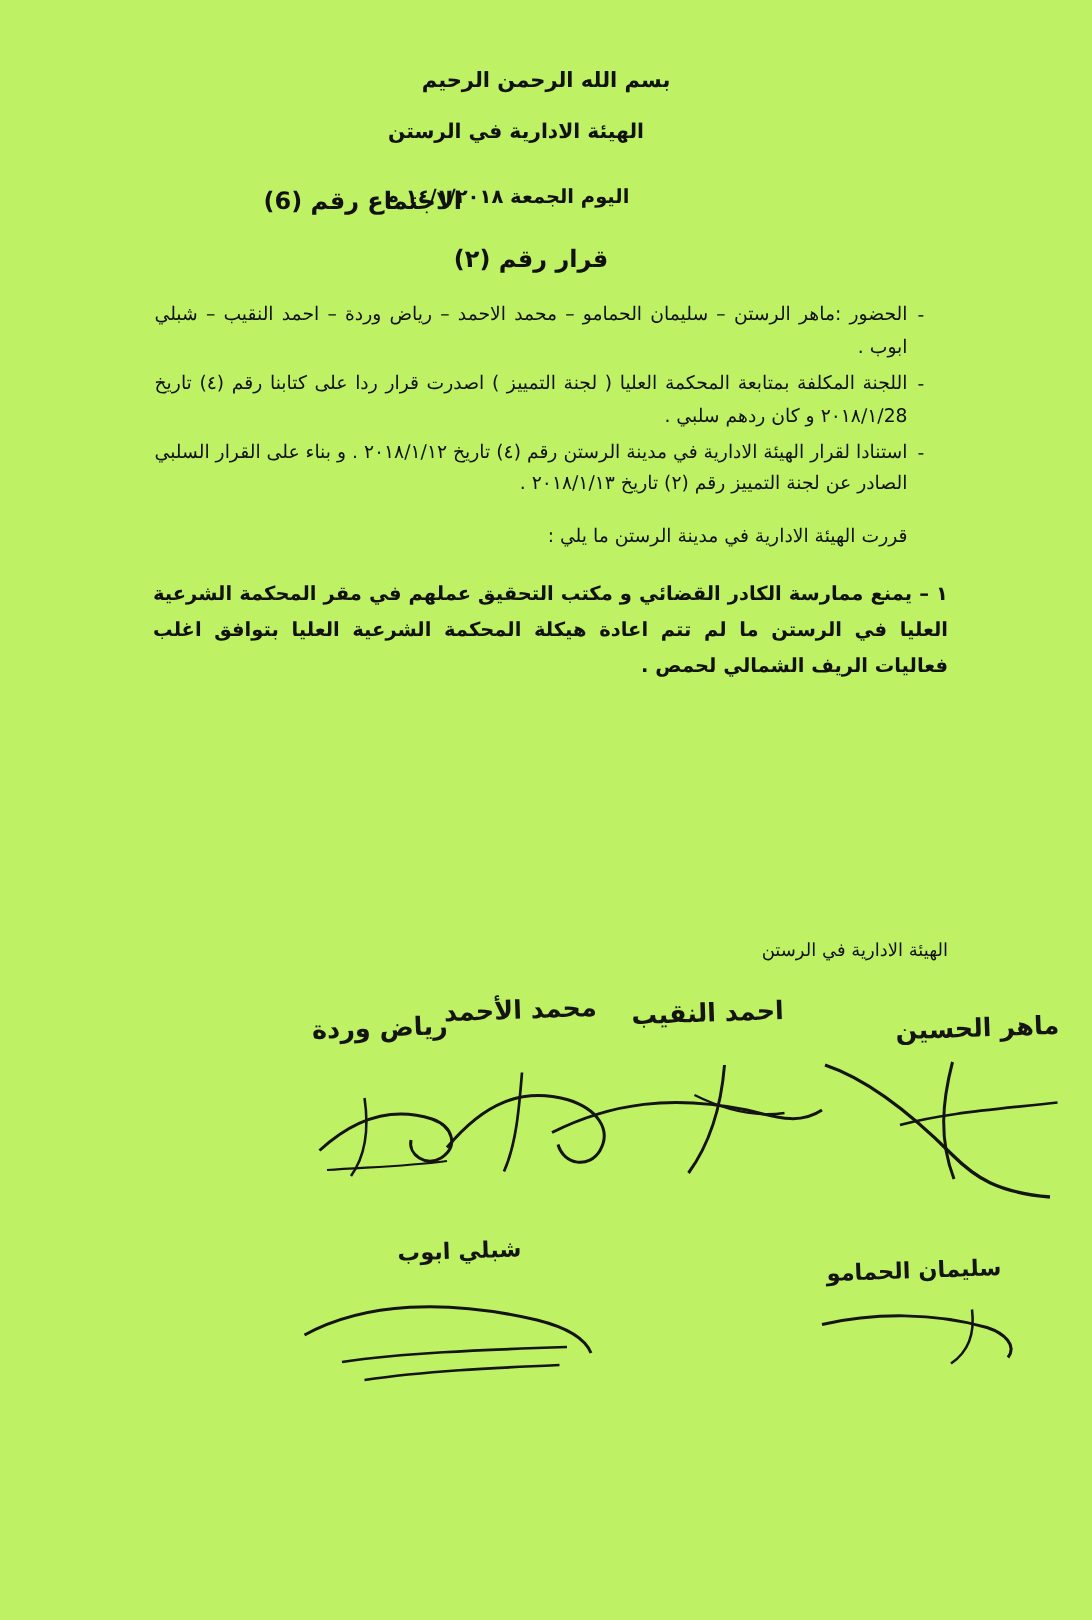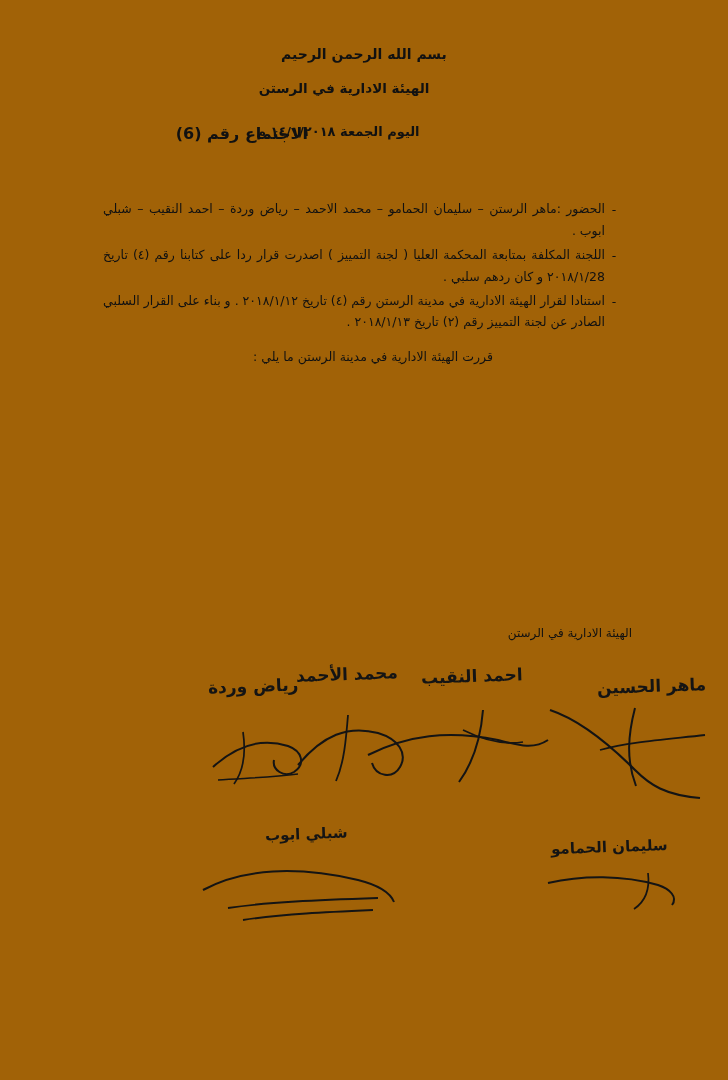--- a/index.html
+++ b/index.html
@@ -12,21 +12,21 @@
     height: 1080px;
     position: relative;
     font-family: "DejaVu Sans", "Liberation Sans", sans-serif;
     color: #111111;
     overflow: hidden;
   }
   .page {
     position: relative;
     width: 728px;
     height: 1080px;
-    background: #a16207;
+    background: #bef264;
   }
 
   .basmala {
     position: absolute;
     top: 46px;
     left: 0;
     right: 0;
     text-align: center;
     font-size: 14px;
     font-weight: bold;
@@ -100,23 +100,23 @@
     padding-top: 1px;
   }
   .bullet-text {
     flex: 1 1 auto;
     text-align: justify;
   }
 
   .resolved-line {
     position: absolute;
     top: 349px;
-    right: 105px;
+    right: 123px;
     width: 500px;
-    text-align: center;
+    text-align: right;
     font-size: 12.5px;
   }
 
   .clauses {
     position: absolute;
     top: 385px;
     right: 96px;
     width: 530px;
     font-size: 13px;
     font-weight: bold;
@@ -160,39 +160,41 @@
 <div class="page">
 
   <div class="basmala">بسم الله الرحمن الرحيم</div>
 
   <div class="org-line">الهيئة الادارية في الرستن</div>
 
   <div class="date-line">اليوم الجمعة ١٤/١/٢٠١٨ م</div>
 
   <div class="meeting-no">الاجتماع رقم (6)</div>
 
+  <div class="decision-no">قرار رقم (٢)</div>
 
   <div class="bullets">
     <div class="bullet-row">
       <div class="dash">-</div>
       <div class="bullet-text">الحضور :ماهر الرستن – سليمان الحمامو – محمد الاحمد – رياض وردة – احمد النقيب – شبلي ابوب .</div>
     </div>
     <div class="bullet-row">
       <div class="dash">-</div>
       <div class="bullet-text">اللجنة المكلفة بمتابعة المحكمة العليا ( لجنة التمييز ) اصدرت قرار ردا على كتابنا رقم (٤) تاريخ ٢٠١٨/١/28 و كان ردهم سلبي .</div>
     </div>
     <div class="bullet-row">
       <div class="dash">-</div>
       <div class="bullet-text">استنادا لقرار الهيئة الادارية في مدينة الرستن رقم (٤) تاريخ ٢٠١٨/١/١٢ . و بناء على القرار السلبي الصادر عن لجنة التمييز رقم (٢) تاريخ ٢٠١٨/١/١٣ .</div>
     </div>
   </div>
 
   <div class="resolved-line">قررت الهيئة الادارية في مدينة الرستن ما يلي :</div>
 
   <div class="clauses">
+    <div class="clause">١ – يمنع ممارسة الكادر القضائي و مكتب التحقيق عملهم في مقر المحكمة الشرعية العليا في الرستن ما لم تتم اعادة هيكلة المحكمة الشرعية العليا بتوافق اغلب فعاليات الريف الشمالي لحمص .</div>
   </div>
 
   <div class="sign-label">الهيئة الادارية في الرستن</div>
 
   <div class="sig-name hand" style="top:676px; right:22px;">ماهر الحسين</div>
   <div class="sig-name hand" style="top:666px; right:205px;">احمد النقيب</div>
   <div class="sig-name hand" style="top:664px; right:330px;">محمد الأحمد</div>
   <div class="sig-name hand" style="top:676px; right:430px;">رياض وردة</div>
   <div class="sig-name hand small" style="top:825px; right:380px;">شبلي ابوب</div>
   <div class="sig-name hand small" style="top:838px; right:60px;">سليمان الحمامو</div>

